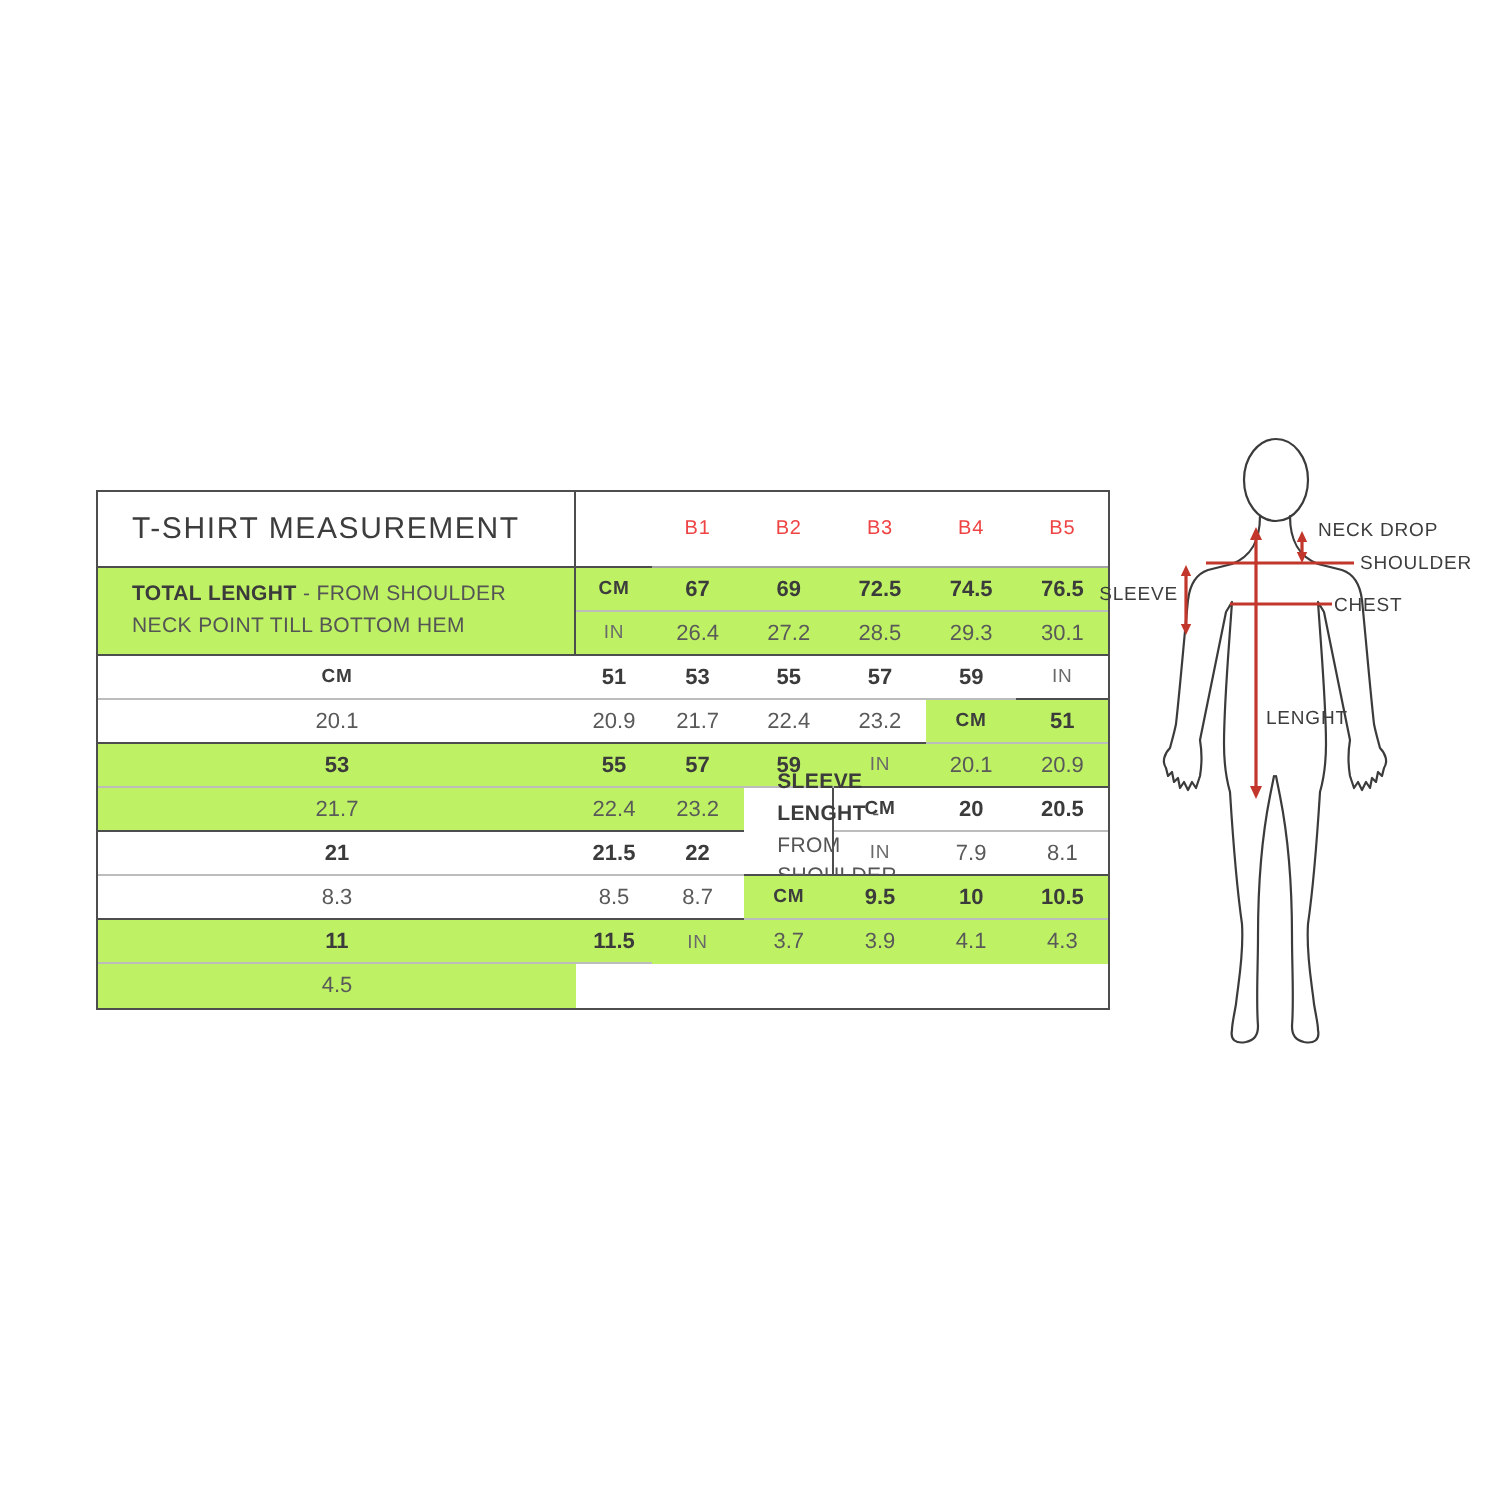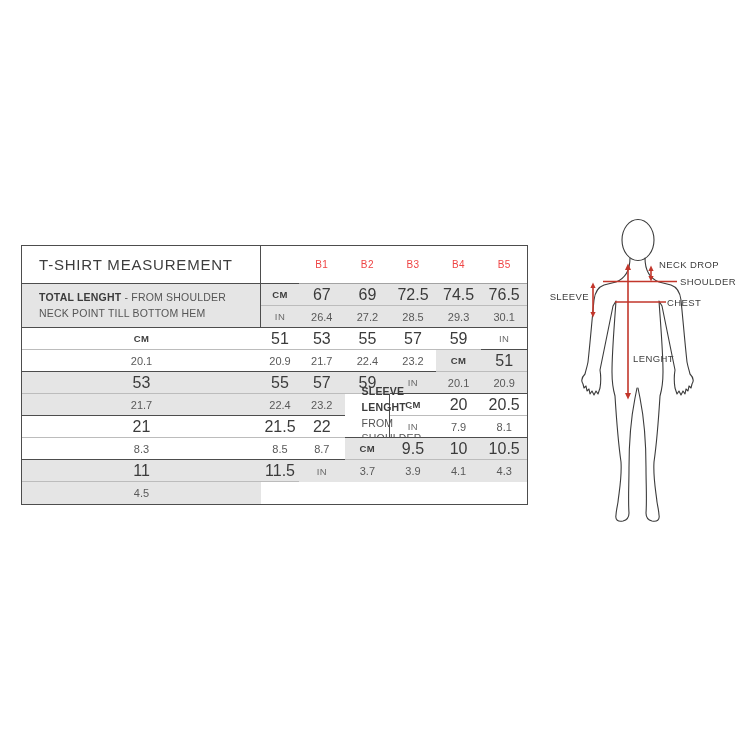--- a/index.html
+++ b/index.html
@@ -2,29 +2,29 @@
 <html><head>
 <meta charset="utf-8">
 <style>
   html,body{margin:0;padding:0;}
   body{
     width:750px;height:750px;background:#ffffff;position:relative;overflow:hidden;
     font-family:"Liberation Sans", sans-serif;color:#3d3d3d;
   }
   
   .size-table{
-    position:absolute;left:21px;top:245px;
+    position:absolute;left:48px;top:245px;
     display:grid;
     grid-template-columns:239px 38px repeat(5,45.6px);
     grid-template-rows:38px repeat(10,22px);
     border:1px solid #4d4d4d;
     background:#fff;
   }
   .cell{box-sizing:border-box;display:flex;align-items:center;}
-  .shade{background:#e5e5e5;}
+  .shade{background:#bef264;}
   .header-title{
     padding-left:17px;font-size:15px;letter-spacing:.8px;color:#3d3d3d;
     border-right:1px solid #4d4d4d;border-bottom:1px solid #4d4d4d;
   }
   .header-spacer{border-bottom:1px solid #4d4d4d;}
   .header-size{
     justify-content:center;font-size:10px;letter-spacing:.4px;color:#ef4444;
     border-bottom:1px solid #a3a3a3;
   }
   .label-cell{
@@ -32,21 +32,21 @@
     padding:2px 10px 2px 17px;
     border-right:1px solid #4d4d4d;border-bottom:1px solid #4d4d4d;
     font-size:10.5px;line-height:1.5;letter-spacing:.2px;
   }
   .label-cell .nm{font-weight:bold;color:#3b3b3b;}
   .label-cell .ds{font-weight:normal;color:#555555;}
   .unit{justify-content:center;font-size:9.5px;letter-spacing:.4px;}
   .unit.cmu{font-weight:bold;color:#3d3d3d;}
   .unit.inu{color:#6a6a6a;}
   .val{justify-content:center;}
-  .cmv{font-weight:normal;font-size:16px;color:#3b3b3b;}
+  .cmv{font-weight:bold;font-size:11px;color:#3b3b3b;}
   .inv{font-size:11px;color:#595959;}
   .cmrow{border-bottom:1px solid #bcbcbc;}
   .inrow{border-bottom:1px solid #4d4d4d;}
   .nb{border-bottom:none;}
   .label-cell.nb{border-bottom:none;}
   
   .diagram{position:absolute;left:550px;top:205px;width:200px;height:330px;}
   .diagram text{
     font-family:"Liberation Sans", sans-serif;
     font-size:9.5px;letter-spacing:.4px;fill:#3d3d3d;

